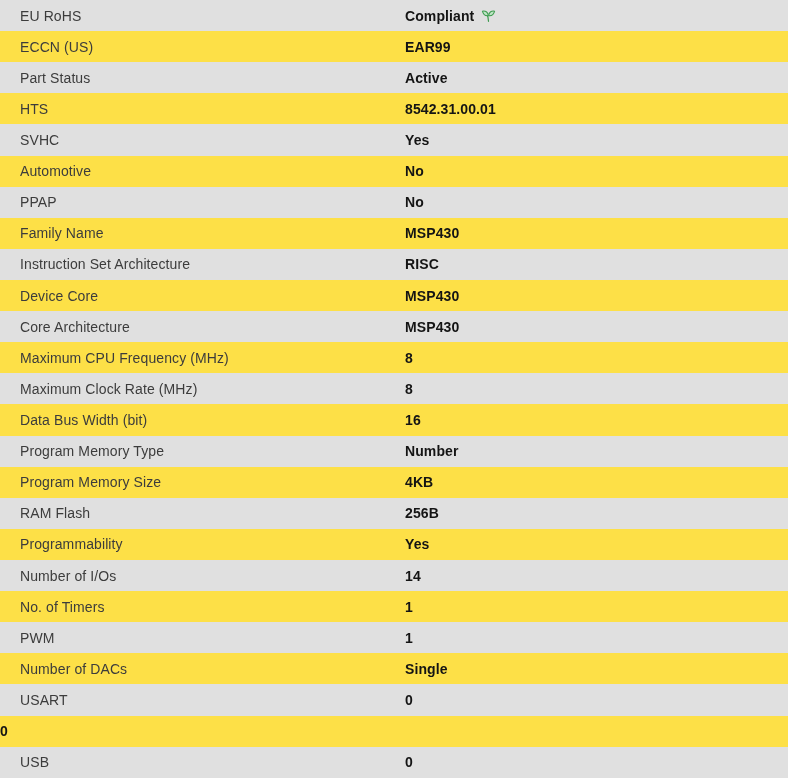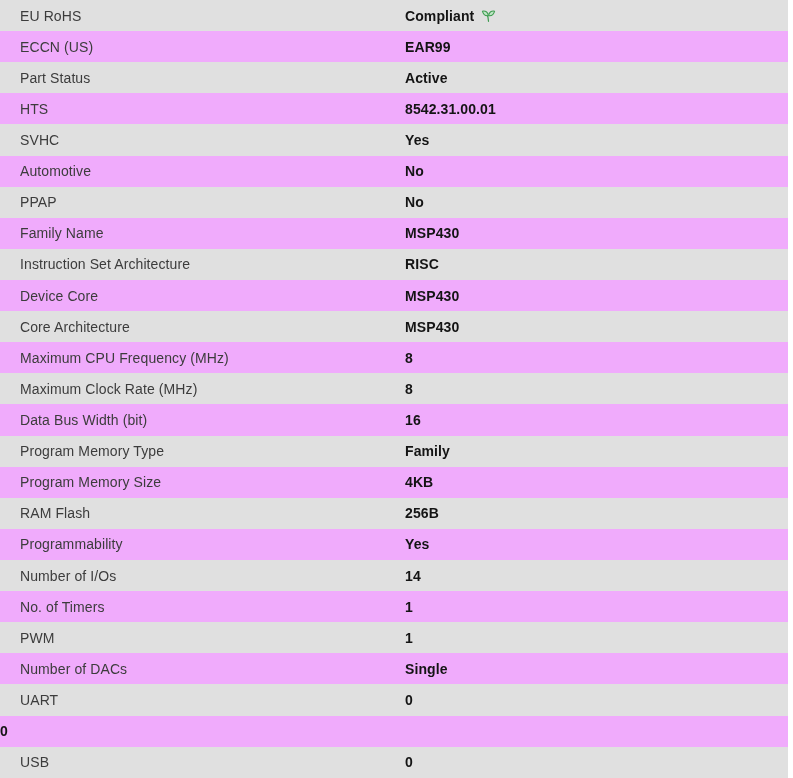--- a/index.html
+++ b/index.html
@@ -13,21 +13,21 @@
     font-family: "Liberation Sans", sans-serif;
     overflow: hidden;
   }
   .spec-table {
     width: 788px;
   }
   .spec-row {
     height: 31.12px;
     display: flex;
     align-items: center;
-    background: #f0abfc;
+    background: #fde047;
   }
   .spec-row:nth-child(odd) {
     background: #e0e0e0;
   }
   .spec-label {
     width: 385px;
     flex: 0 0 385px;
     padding-left: 20px;
     font-size: 14px;
     font-weight: 400;
@@ -173,21 +173,21 @@
     <div class="spec-label">Data Bus Width (bit)</div>
     <div class="spec-value-wrap">
       <span class="spec-value">16</span>
 
     </div>
   </div>
 
   <div class="spec-row">
     <div class="spec-label">Program Memory Type</div>
     <div class="spec-value-wrap">
-      <span class="spec-value">Family</span>
+      <span class="spec-value">Number</span>
 
     </div>
   </div>
 
   <div class="spec-row">
     <div class="spec-label">Program Memory Size</div>
     <div class="spec-value-wrap">
       <span class="spec-value">4KB</span>
 
     </div>
@@ -235,21 +235,21 @@
 
   <div class="spec-row">
     <div class="spec-label">Number of DACs</div>
     <div class="spec-value-wrap">
       <span class="spec-value">Single</span>
 
     </div>
   </div>
 
   <div class="spec-row">
-    <div class="spec-label">UART</div>
+    <div class="spec-label">USART</div>
     <div class="spec-value-wrap">
       <span class="spec-value">0</span>
 
     </div>
   </div>
 
   <div class="spec-row">
     <div class="spec-value-wrap">
       <span class="spec-value">0</span>
 

